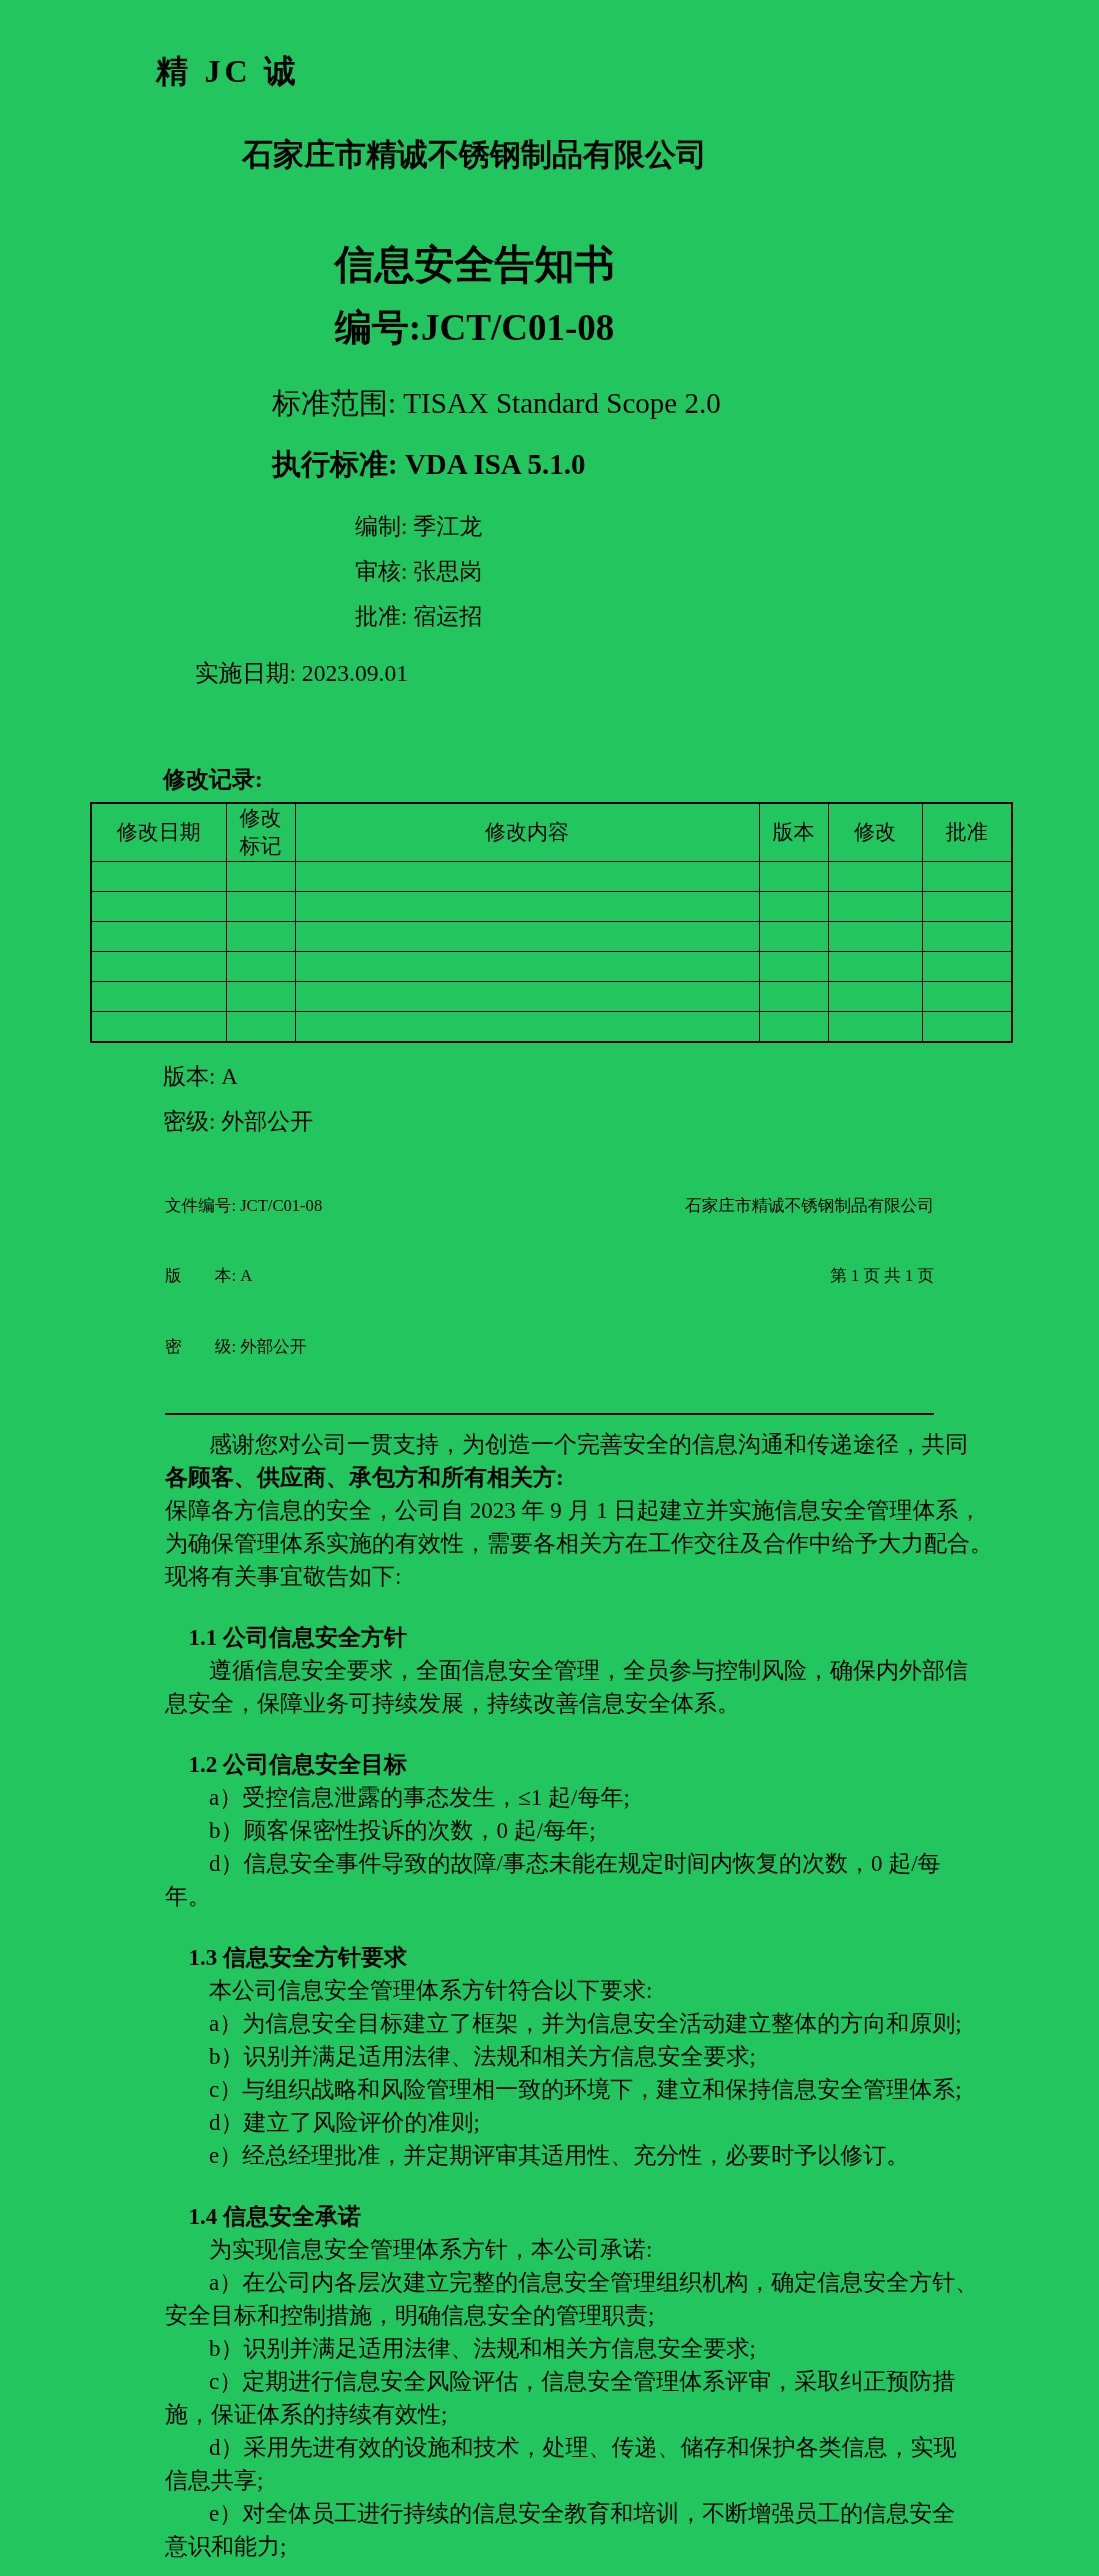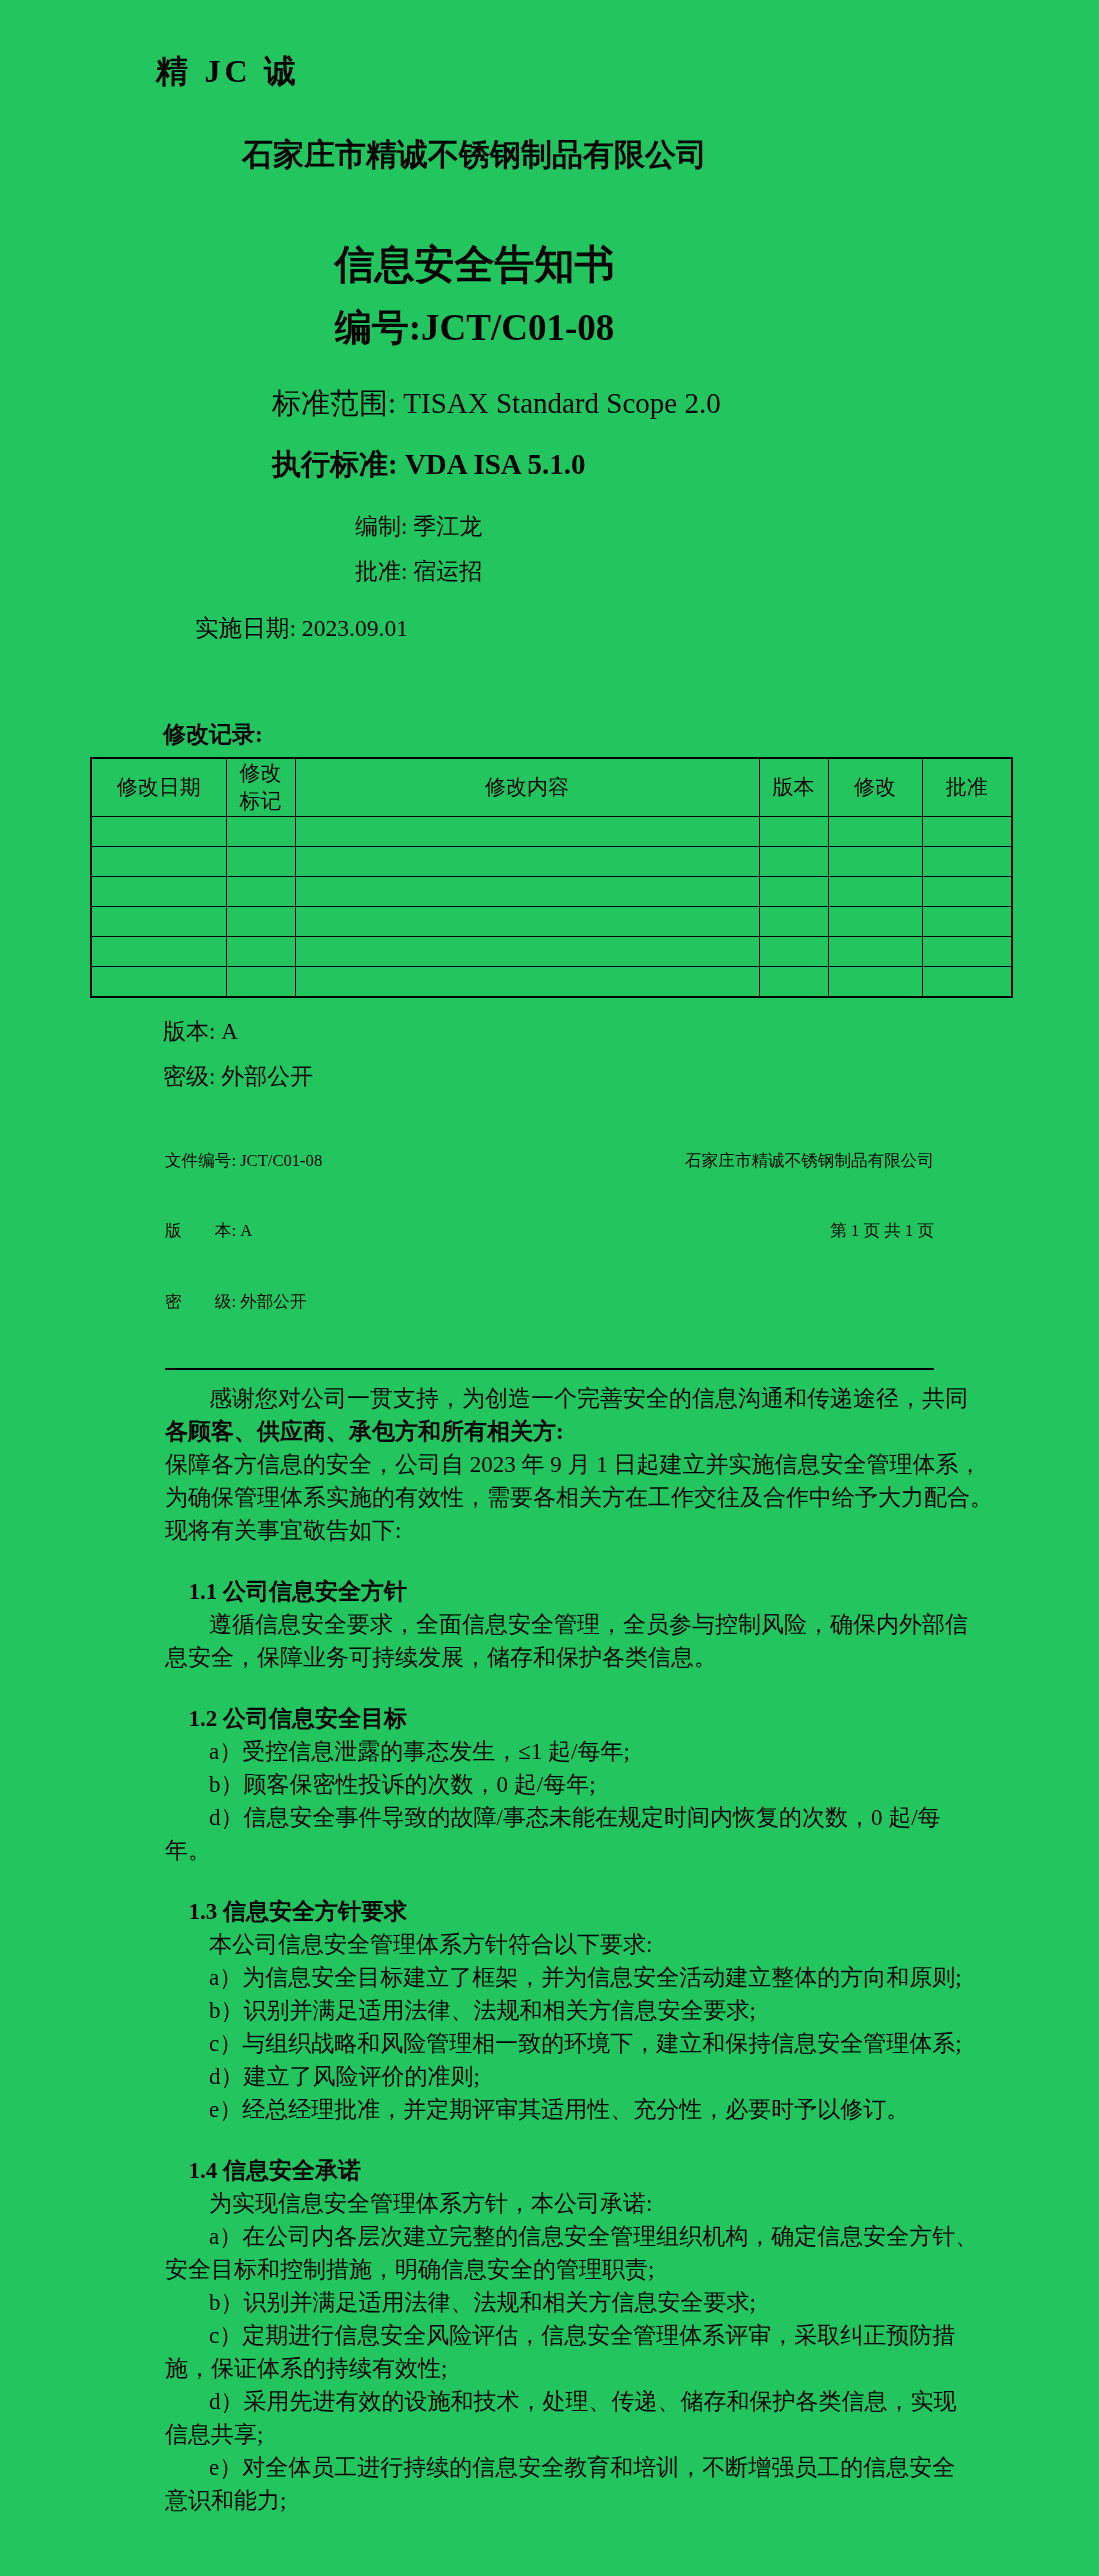--- a/index.html
+++ b/index.html
@@ -51,20 +51,21 @@
     <div class="company">石家庄市精诚不锈钢制品有限公司</div>
     <div class="title">信息安全告知书</div>
     <div class="doc-no">编号:JCT/C01-08</div>
   </div>
 
   <div class="scope">标准范围: TISAX Standard Scope 2.0</div>
   <div class="standard">执行标准: VDA ISA 5.1.0</div>
 
   <div class="signoff">
     <div>编制: 季江龙</div>
+    <div>审核: 张思岗</div>
     <div>批准: 宿运招</div>
   </div>
 
   <div class="impl-date">实施日期: 2023.09.01</div>
 
   <div class="rev-label">修改记录:</div>
 
   <table class="rev">
     <colgroup>
       <col style="width:135px">
@@ -152,21 +153,21 @@
   </div>
 
   <div class="body-lines">
       <div class="line indent">感谢您对公司一贯支持，为创造一个完善安全的信息沟通和传递途径，共同</div>
       <div class="line h0">各顾客、供应商、承包方和所有相关方:</div>
       <div class="line flush">保障各方信息的安全，公司自 2023 年 9 月 1 日起建立并实施信息安全管理体系，</div>
       <div class="line flush">为确保管理体系实施的有效性，需要各相关方在工作交往及合作中给予大力配合。</div>
       <div class="line flush">现将有关事宜敬告如下:</div>
       <div class="line heading">1.1 公司信息安全方针</div>
       <div class="line indent">遵循信息安全要求，全面信息安全管理，全员参与控制风险，确保内外部信</div>
-      <div class="line flush">息安全，保障业务可持续发展，储存和保护各类信息。</div>
+      <div class="line flush">息安全，保障业务可持续发展，持续改善信息安全体系。</div>
       <div class="line heading">1.2 公司信息安全目标</div>
       <div class="line item">a）受控信息泄露的事态发生，≤1 起/每年;</div>
       <div class="line item">b）顾客保密性投诉的次数，0 起/每年;</div>
       <div class="line item">d）信息安全事件导致的故障/事态未能在规定时间内恢复的次数，0 起/每</div>
       <div class="line flush">年。</div>
       <div class="line heading">1.3 信息安全方针要求</div>
       <div class="line item">本公司信息安全管理体系方针符合以下要求:</div>
       <div class="line item">a）为信息安全目标建立了框架，并为信息安全活动建立整体的方向和原则;</div>
       <div class="line item">b）识别并满足适用法律、法规和相关方信息安全要求;</div>
       <div class="line item">c）与组织战略和风险管理相一致的环境下，建立和保持信息安全管理体系;</div>

